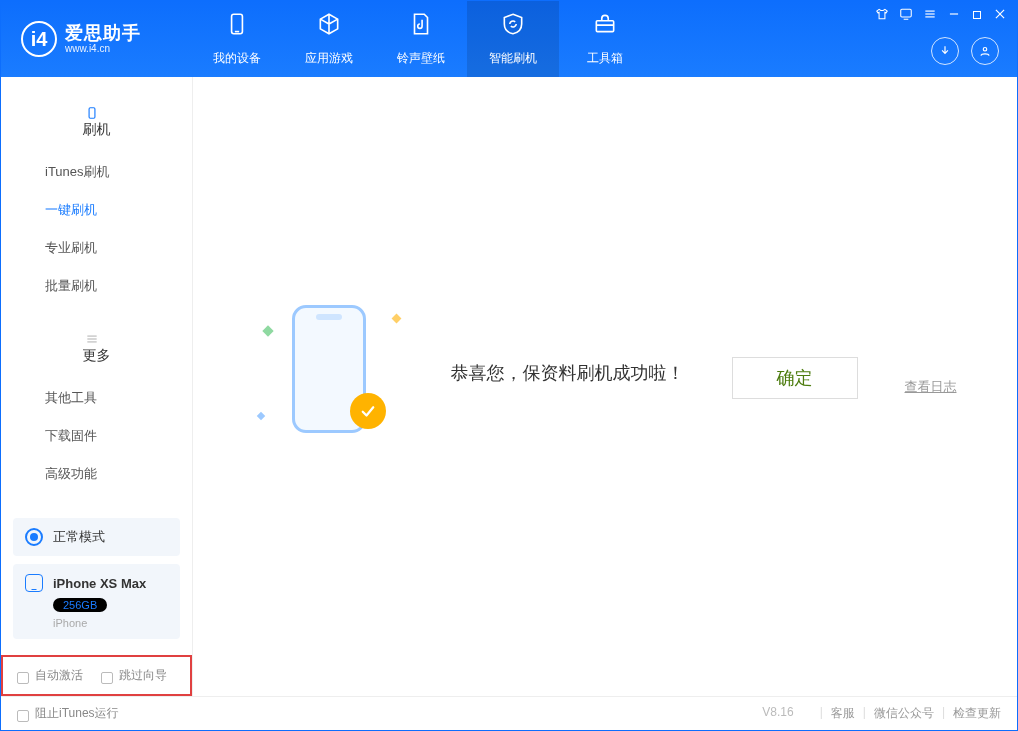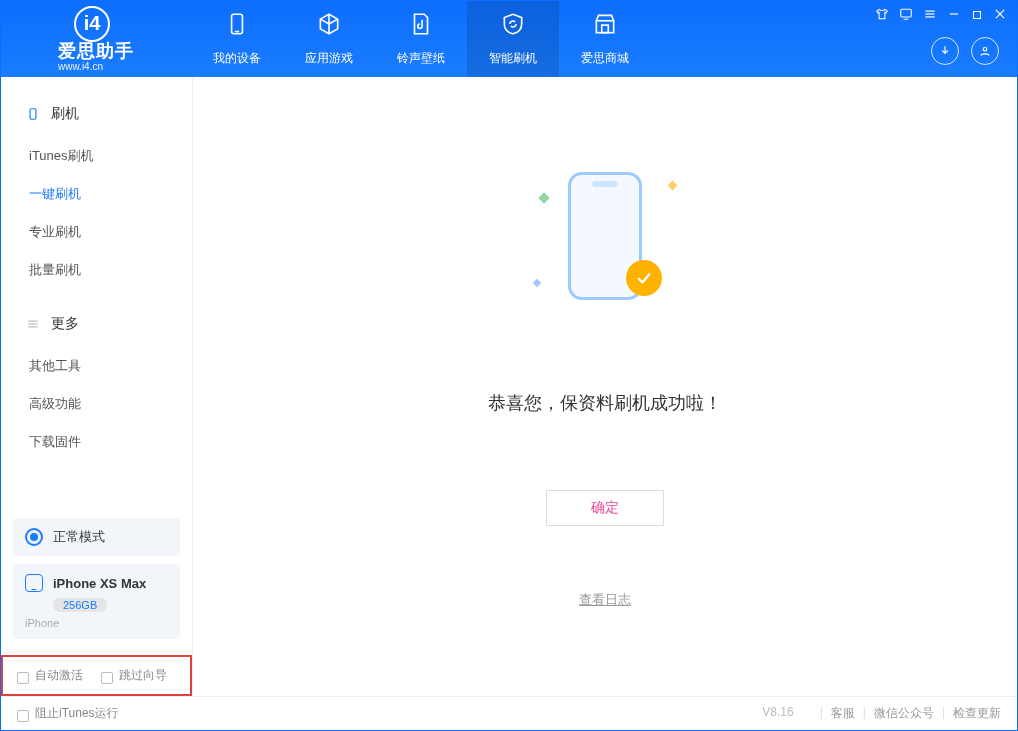--- a/index.html
+++ b/index.html
@@ -1,64 +1,64 @@
 <!DOCTYPE html>
 <html><head>
 <meta charset="utf-8">
 <style>
 * { margin: 0; padding: 0; box-sizing: border-box; font-family: "Microsoft YaHei", Arial, sans-serif; }
 body { background: #fff; }
 .window { width: 1018px; height: 731px; border: 1px solid #0d6efd; position: relative; display: flex; flex-direction: column; background: #fff; }
 .titlebar { height: 76px; background: linear-gradient(to bottom, #0d6efd, #1a7cff); display: flex; align-items: center; color: #fff; position: relative; }
-.logo-area { display: flex; align-items: center; padding: 0 20px; width: 190px; flex-direction: column; }
+.logo-area { display: flex; align-items: center; padding: 0 20px; width: 190px; }
 .logo-badge { width: 36px; height: 36px; border: 2px solid #fff; border-radius: 50%; display: flex; align-items: center; justify-content: center; font-weight: bold; font-size: 20px; margin-right: 8px; }
 .logo-text .cn { font-size: 18px; font-weight: bold; letter-spacing: 1px; line-height: 1.1; }
 .logo-text .url { font-size: 10px; opacity: .9; line-height: 1.1; }
 .nav { display: flex; height: 100%; }
 .nav-item { width: 92px; height: 100%; display: flex; flex-direction: column; align-items: center; justify-content: center; cursor: pointer; gap: 7px; }
 .nav-item.active { background: rgba(0,0,0,.12); }
 .nav-item .icon { width: 30px; height: 26px; margin-bottom: 6px; }
 .nav-item .label { font-size: 12px; }
 .win-controls { position: absolute; top: 6px; right: 10px; display: flex; gap: 10px; align-items: center; }
 .win-controls span, .win-controls svg { cursor: pointer; font-size: 14px; color: #fff; }
 .header-right-icons { position: absolute; right: 18px; bottom: 12px; display: flex; gap: 12px; }
 .header-right-icons .circ { width: 28px; height: 28px; border: 1.5px solid rgba(255,255,255,.8); border-radius: 50%; display: flex; align-items: center; justify-content: center; cursor: pointer; }
 .body { flex: 1; display: flex; min-height: 0; }
 .sidebar { width: 192px; border-right: 1px solid #eee; display: flex; flex-direction: column; }
 .side-scroll { flex: 1; padding-top: 20px; overflow: auto; }
-.side-section-title { display: flex; align-items: center; padding: 8px 24px; font-size: 14px; color: #333; }
+.side-section-title { display: flex; align-items: center; padding: 8px 24px; font-size: 14px; color: #333; flex-direction: column; }
 .side-section-title .ico { width: 16px; height: 16px; margin-right: 10px; display: inline-flex; align-items: center; justify-content: center; }
 .side-items { padding: 6px 0 18px; }
-.side-item { padding: 10px 0 10px 28px; font-size: 13px; color: #555; cursor: pointer; }
+.side-item { padding: 10px 0 10px 44px; font-size: 13px; color: #555; cursor: pointer; }
 .side-item.active { color: #1a7cff; }
 .side-mode { margin: 8px 12px; background: #f2f6fb; border-radius: 4px; padding: 10px 12px; display: flex; align-items: center; font-size: 13px; color: #333; }
 .side-mode .dot { width: 18px; height: 18px; border-radius: 50%; border: 2px solid #1a7cff; margin-right: 10px; position: relative; }
 .side-mode .dot::after { content: ""; position: absolute; inset: 3px; border-radius: 50%; background: #1a7cff; }
 .device-card { margin: 0 12px 8px; background: #f2f6fb; border-radius: 4px; padding: 10px 12px; }
 .device-card .row1 { display: flex; align-items: center; gap: 10px; }
 .device-card .devicon { width: 18px; height: 18px; border: 1.5px solid #1a7cff; border-radius: 4px; position: relative; }
 .device-card .devicon::after { content: ""; position: absolute; left: 50%; bottom: 1px; width: 5px; height: 1.5px; background: #1a7cff; transform: translateX(-50%); }
 .device-card .name { font-size: 13px; color: #333; font-weight: 600; }
-.device-card .pill { display: inline-block; margin-top: 6px; margin-left: 28px; padding: 1px 10px; border-radius: 10px; background: #e5e5e5; color: #1a7cff; font-size: 11px; }
-.device-card .sub { margin-top: 4px; color: #aaa; font-size: 11px; }
+.device-card .pill { display: inline-block; margin-top: 6px; margin-left: 28px; padding: 1px 10px; border-radius: 10px; background: #000000; color: #1a7cff; font-size: 11px; }
+.device-card .sub { margin-left: 28px; margin-top: 4px; color: #aaa; font-size: 11px; }
 .bottom-options { border: 2px solid #e04040; margin: 8px 0 0 0; padding: 10px 14px; display: flex; gap: 18px; align-items: center; }
 .chk { display: flex; align-items: flex-end; gap: 6px; font-size: 12px; color: #888; cursor: pointer; }
 .chk .box { width: 12px; height: 12px; border: 1px solid #bbb; border-radius: 2px; }
-.content { flex: 1; display: flex; flex-direction: column; align-items: center; justify-content: center; position: relative; gap: 47px; }
+.content { flex: 1; display: flex; align-items: center; justify-content: center; position: relative; gap: 47px; }
 .illus { position: relative; width: 150px; height: 150px; margin-bottom: 30px; }
 .phone { position: absolute; left: 38px; top: 8px; width: 74px; height: 128px; border: 3px solid #9cc9ff; border-radius: 14px; background: #f3f9ff; }
 .phone::before { content: ""; position: absolute; top: 6px; left: 50%; transform: translateX(-50%); width: 26px; height: 6px; background: #cfe5ff; border-radius: 3px; }
 .badge-check { position: absolute; right: 18px; bottom: 18px; width: 36px; height: 36px; background: #ffb300; border-radius: 50%; display: flex; align-items: center; justify-content: center; }
 .badge-check svg { width: 18px; height: 18px; }
 .sparkle { position: absolute; width: 10px; height: 10px; transform: rotate(45deg); }
 .sparkle.s1 { background: #8fd9a1; left: 10px; top: 30px; width: 8px; height: 8px; }
 .sparkle.s2 { background: #ffcf66; right: 4px; top: 18px; width: 7px; height: 7px; }
 .sparkle.s3 { background: #9cc9ff; left: 4px; bottom: 28px; width: 6px; height: 6px; }
 .success-msg { font-size: 18px; color: #333; margin-bottom: 28px; }
-.ok-btn { padding: 8px 44px; border: 1px solid #ddd; background: #fff; font-size: 14px; color: #ec4899; cursor: pointer; margin-bottom: 18px; }
+.ok-btn { padding: 8px 44px; border: 1px solid #ddd; background: #fff; font-size: 18px; color: #4d7c0f; cursor: pointer; margin-bottom: 18px; }
 .view-log { font-size: 13px; color: #999; text-decoration: underline; cursor: pointer; }
 .statusbar { height: 34px; border-top: 1px solid #eee; display: flex; align-items: center; padding: 12px 16px; font-size: 12px; color: #999; }
 .statusbar .left { display: flex; align-items: center; gap: 6px; }
 .statusbar .right { margin-left: auto; display: flex; align-items: flex-start; gap: 8px; }
 .statusbar .right .sep { color: #ddd; }
 .statusbar .right span { cursor: pointer; }
 .statusbar .ver { color: #bbb; margin-right: 18px; }
 </style>
 </head>
 <body>
@@ -100,25 +100,24 @@
       </div>
       <div class="nav-item active">
         <svg class="icon" viewBox="0 0 24 24" fill="none" stroke="#fff" stroke-width="1.5">
             <path d="M12 3l8 3v6c0 5-3.5 8-8 9-4.5-1-8-4-8-9V6l8-3z"></path>
             <path d="M9 12a3 3 0 0 1 5-2M15 12a3 3 0 0 1-5 2"></path>
           </svg>
         <span class="label">智能刷机</span>
       </div>
       <div class="nav-item">
         <svg class="icon" viewBox="0 0 24 24" fill="none" stroke="#fff" stroke-width="1.5">
-            <path d="M4 9l2-5h12l2 5"></path>
-            <rect x="4" y="9" width="16" height="11"></rect>
-            <rect x="9" y="13" width="6" height="7"></rect>
-          </svg>
-        <span class="label">爱思商城</span>
+            <rect x="4" y="9" width="16" height="10" rx="1"></rect>
+            <path d="M9 9V7a3 3 0 0 1 6 0v2M4 13h16"></path>
+          </svg>
+        <span class="label">工具箱</span>
       </div>
     </div>
 
     <div class="win-controls">
       <span>
         <svg width="14" height="14" viewBox="0 0 24 24" fill="none" stroke="#fff" stroke-width="1.8">
             <path d="M7 4l-4 3 2 3 2-1v11h10V9l2 1 2-3-4-3-3 2h-4L7 4z"></path>
           </svg>
       </span>
       <span>
@@ -191,22 +190,22 @@
             <svg width="14" height="14" viewBox="0 0 24 24" stroke="#bbb" stroke-width="2">
                 <line x1="4" y1="7" x2="20" y2="7"></line>
                 <line x1="4" y1="12" x2="20" y2="12"></line>
                 <line x1="4" y1="17" x2="20" y2="17"></line>
               </svg>
           </span>
           <span>更多</span>
         </div>
         <div class="side-items">
           <div class="side-item">其他工具</div>
+          <div class="side-item">下载固件</div>
           <div class="side-item">高级功能</div>
-          <div class="side-item">下载固件</div>
         </div>
       </div>
 
       <div class="side-mode">
         <span class="dot"></span>
         <span>正常模式</span>
       </div>
 
       <div class="device-card">
         <div class="row1">

